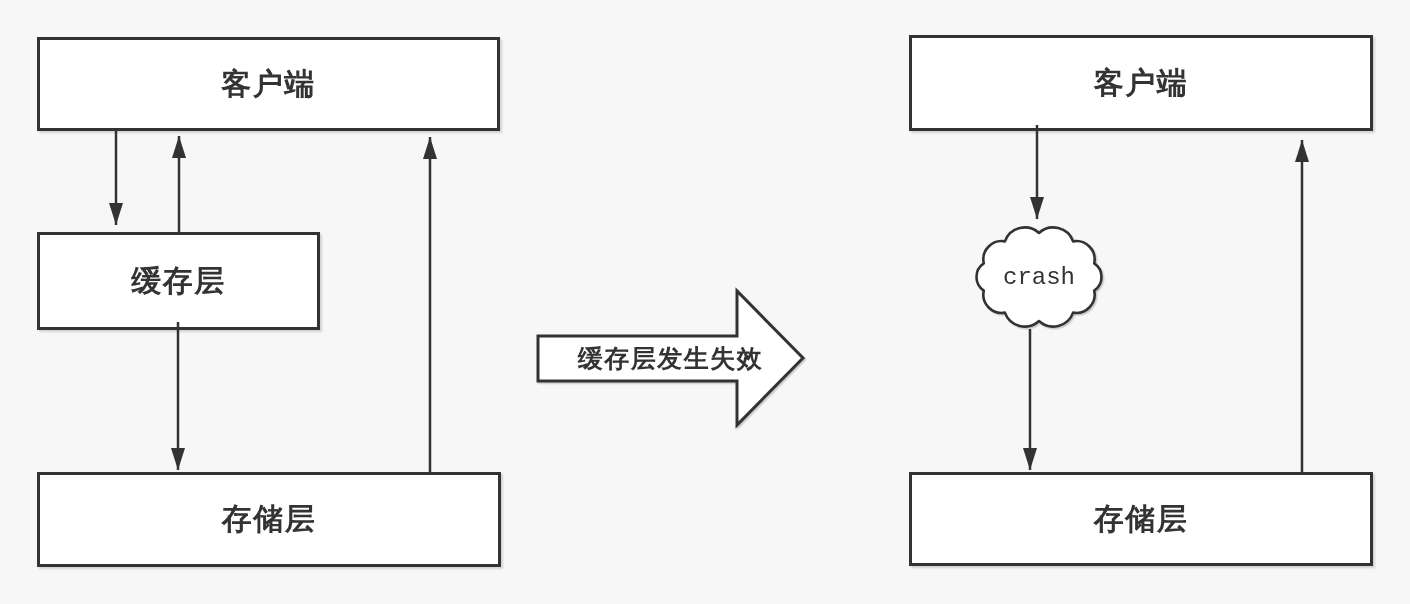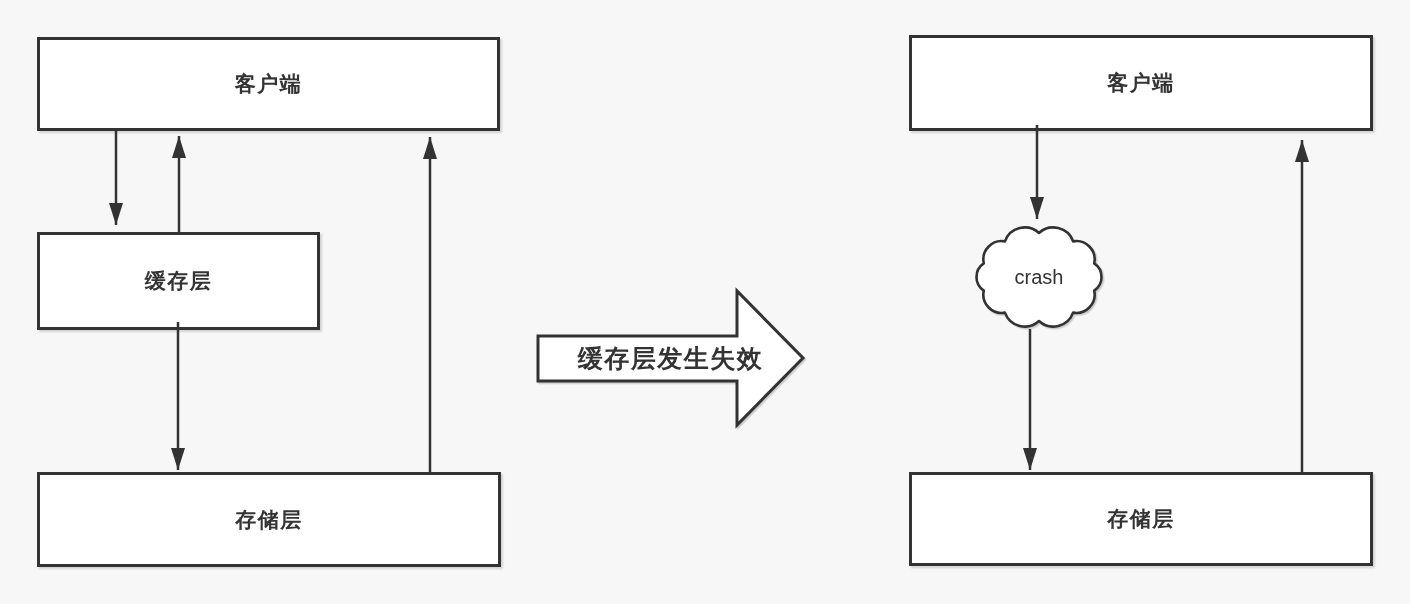--- a/index.html
+++ b/index.html
@@ -8,41 +8,41 @@
   html,body{margin:0;padding:0;background:var(--bg);}
   #canvas{
     position:relative;width:1410px;height:604px;background:var(--bg);
     font-family:"Liberation Sans",sans-serif;overflow:hidden;
   }
   .box{
     position:absolute;box-sizing:border-box;background:var(--fill);
     border:3px solid var(--stroke);
     box-shadow:2px 2px 2px rgba(0,0,0,.15);
     display:flex;align-items:center;justify-content:center;
-    color:var(--text);font-weight:bold;font-size:21px;letter-spacing:1.5px;text-align:right;
+    color:var(--text);font-weight:bold;font-size:30px;letter-spacing:1.5px;text-align:right;
   }
   #box-client-left {left:37px;  top:37px;  width:463px;height:94px;}
   #box-cache       {left:37px;  top:232px; width:283px;height:98px;}
   #box-storage-left{left:37px;  top:472px; width:464px;height:95px;}
   #box-client-right{left:909px; top:35px;  width:464px;height:96px;}
   #box-storage-right{left:909px;top:472px; width:464px;height:94px;}
 
   #svg-layer{position:absolute;left:0;top:0;width:1410px;height:604px;pointer-events:none;}
   line.edge{stroke:var(--stroke);stroke-width:2.5;}
   #arrowhead-path{fill:var(--stroke);}
   #big-arrow{fill:var(--fill);stroke:var(--stroke);stroke-width:3;stroke-linejoin:miter;}
   #cloud-path{fill:var(--fill);stroke:var(--stroke);stroke-width:2.6;stroke-linejoin:round;}
 
   .float-label{
     position:absolute;display:flex;align-items:center;justify-content:center;
     color:var(--text);z-index:3;
   }
   #transition-label{left:538px;top:334px;width:265px;height:48px;
     font-weight:bold;font-size:25px;letter-spacing:1.5px;}
-  #crash-label{left:972px;top:225px;width:134px;height:105px;font-size:20px;}
+  #crash-label{left:972px;top:225px;width:134px;height:105px;font-size:24px;font-family:Liberation Mono, monospace;}
 </style>
 </head>
 <body>
 
 <div id="canvas">
 
   <div class="box" id="box-client-left">
     <span>客户端</span>
   </div>
   <div class="box" id="box-cache">

